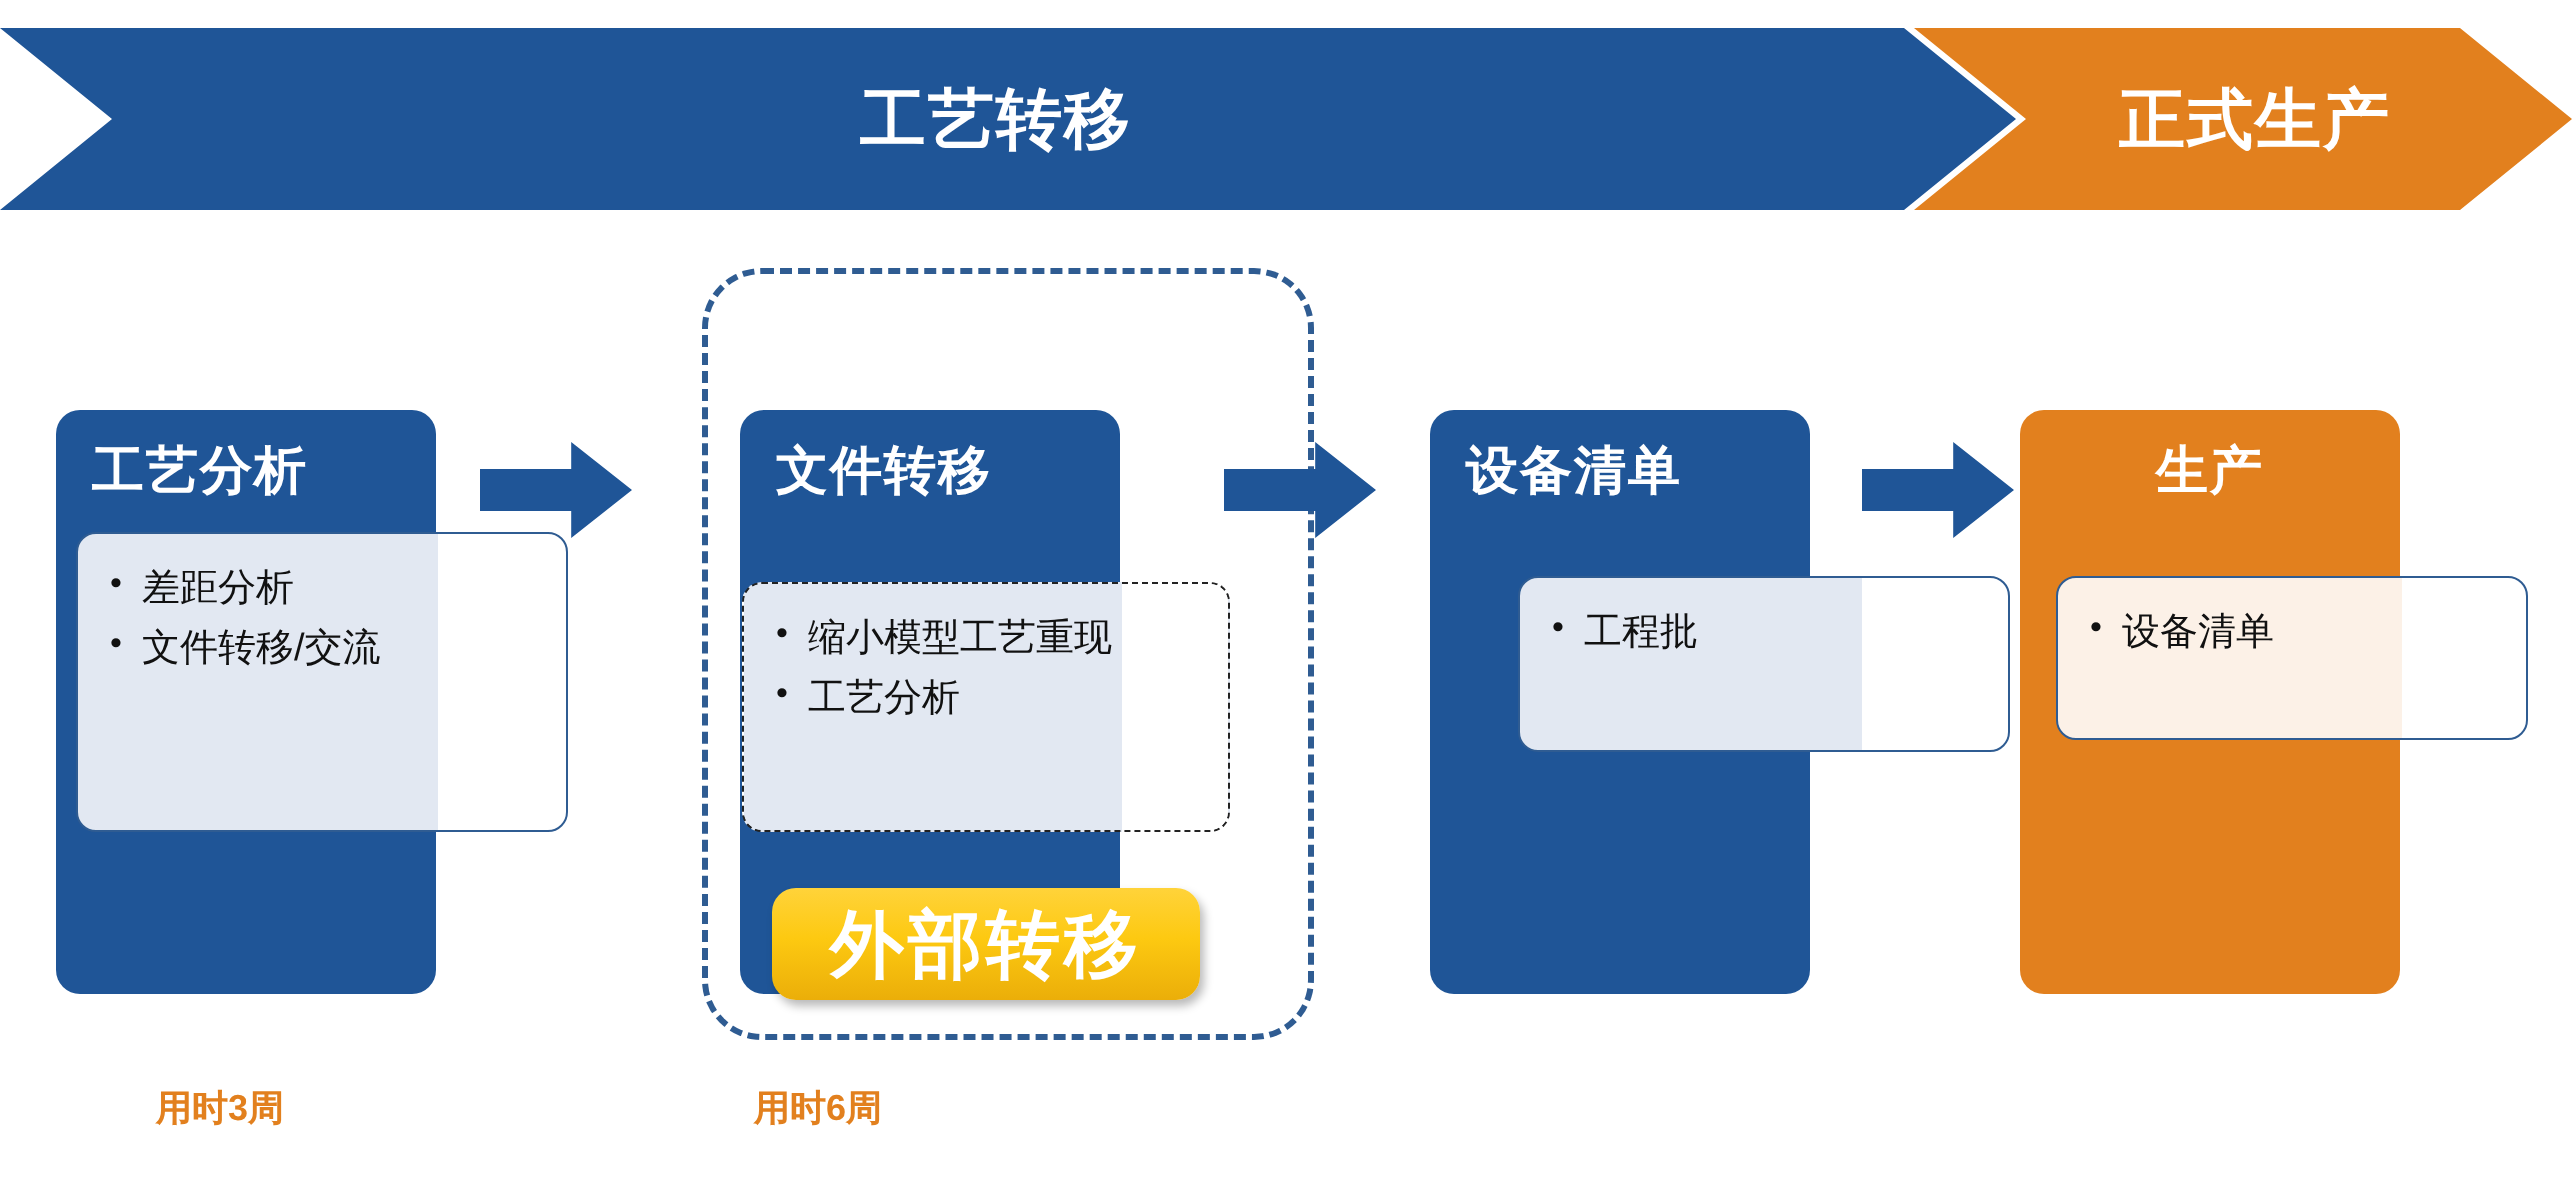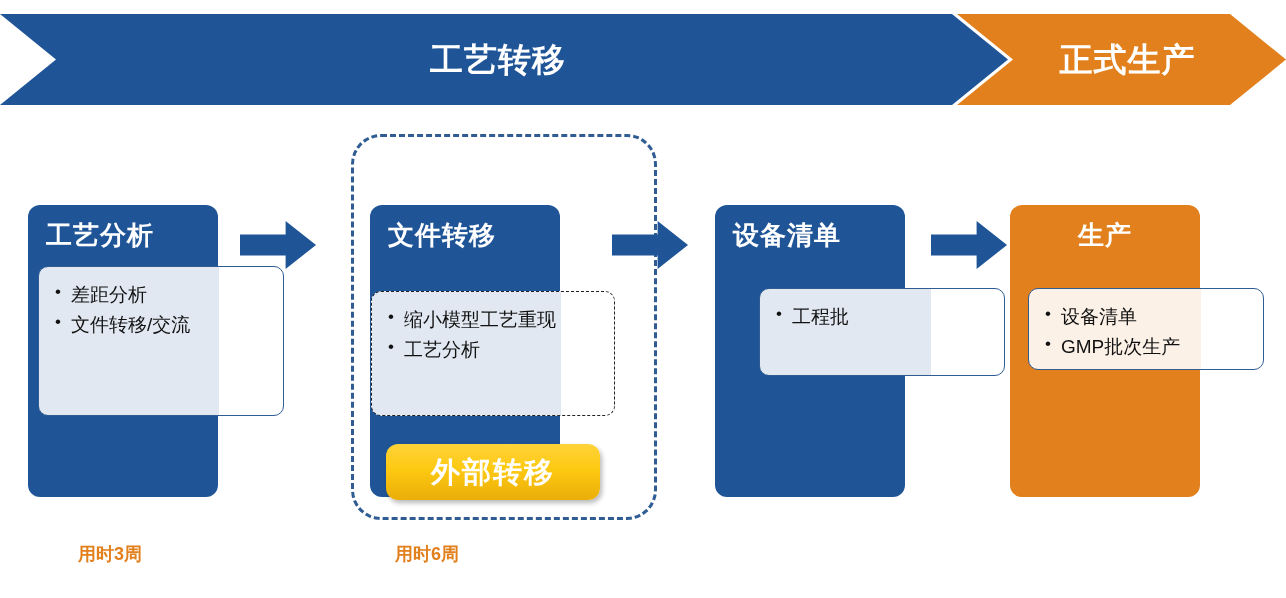--- a/index.html
+++ b/index.html
@@ -192,21 +192,21 @@
     height: 56px;
     border-radius: 12px;
     background: linear-gradient(to bottom, #FFD33A 0%, #FDC911 45%, #EBAE09 100%);
     box-shadow: 2px 3px 5px rgba(0,0,0,0.28);
     display: flex;
     align-items: center;
     justify-content: center;
   }
   #badge-external .badge-label {
     color: #ffffff;
-    font-size: 29px;
+    font-size: 37px;
     font-weight: bold;
     letter-spacing: 2px;
     line-height: 1;
   }
 
   
   .arrow {
     position: absolute;
     top: 221px;
     width: 76px;
@@ -222,21 +222,21 @@
   .duration-label {
     position: absolute;
     top: 544px;
     color: #E2801E;
     font-size: 18px;
     font-weight: bold;
     line-height: 1.2;
     white-space: nowrap;
   }
   #duration-1 { left: 78px; }
-  #duration-2 { left: 395px; }
+  #duration-2 { left: 377px; }
 </style>
 </head>
 <body>
 
 <div id="canvas">
 
   <div id="banner">
     <div class="chevron" id="chevron-transfer">
       <span class="chevron-label">工艺转移</span>
     </div>
@@ -284,20 +284,19 @@
   </div>
 
   <div class="arrow" id="arrow-3"></div>
 
   <div class="card orange" id="card-4">
     <div class="card-title">生产</div>
   </div>
   <div class="bullet-box" id="bullets-4">
     <ul>
       <li>设备清单</li>
-      <li>GMP批次生产</li>
     </ul>
   </div>
 
   <div class="duration-label" id="duration-1">用时3周</div>
   <div class="duration-label" id="duration-2">用时6周</div>
 
 </div>
 
 </body></html>

